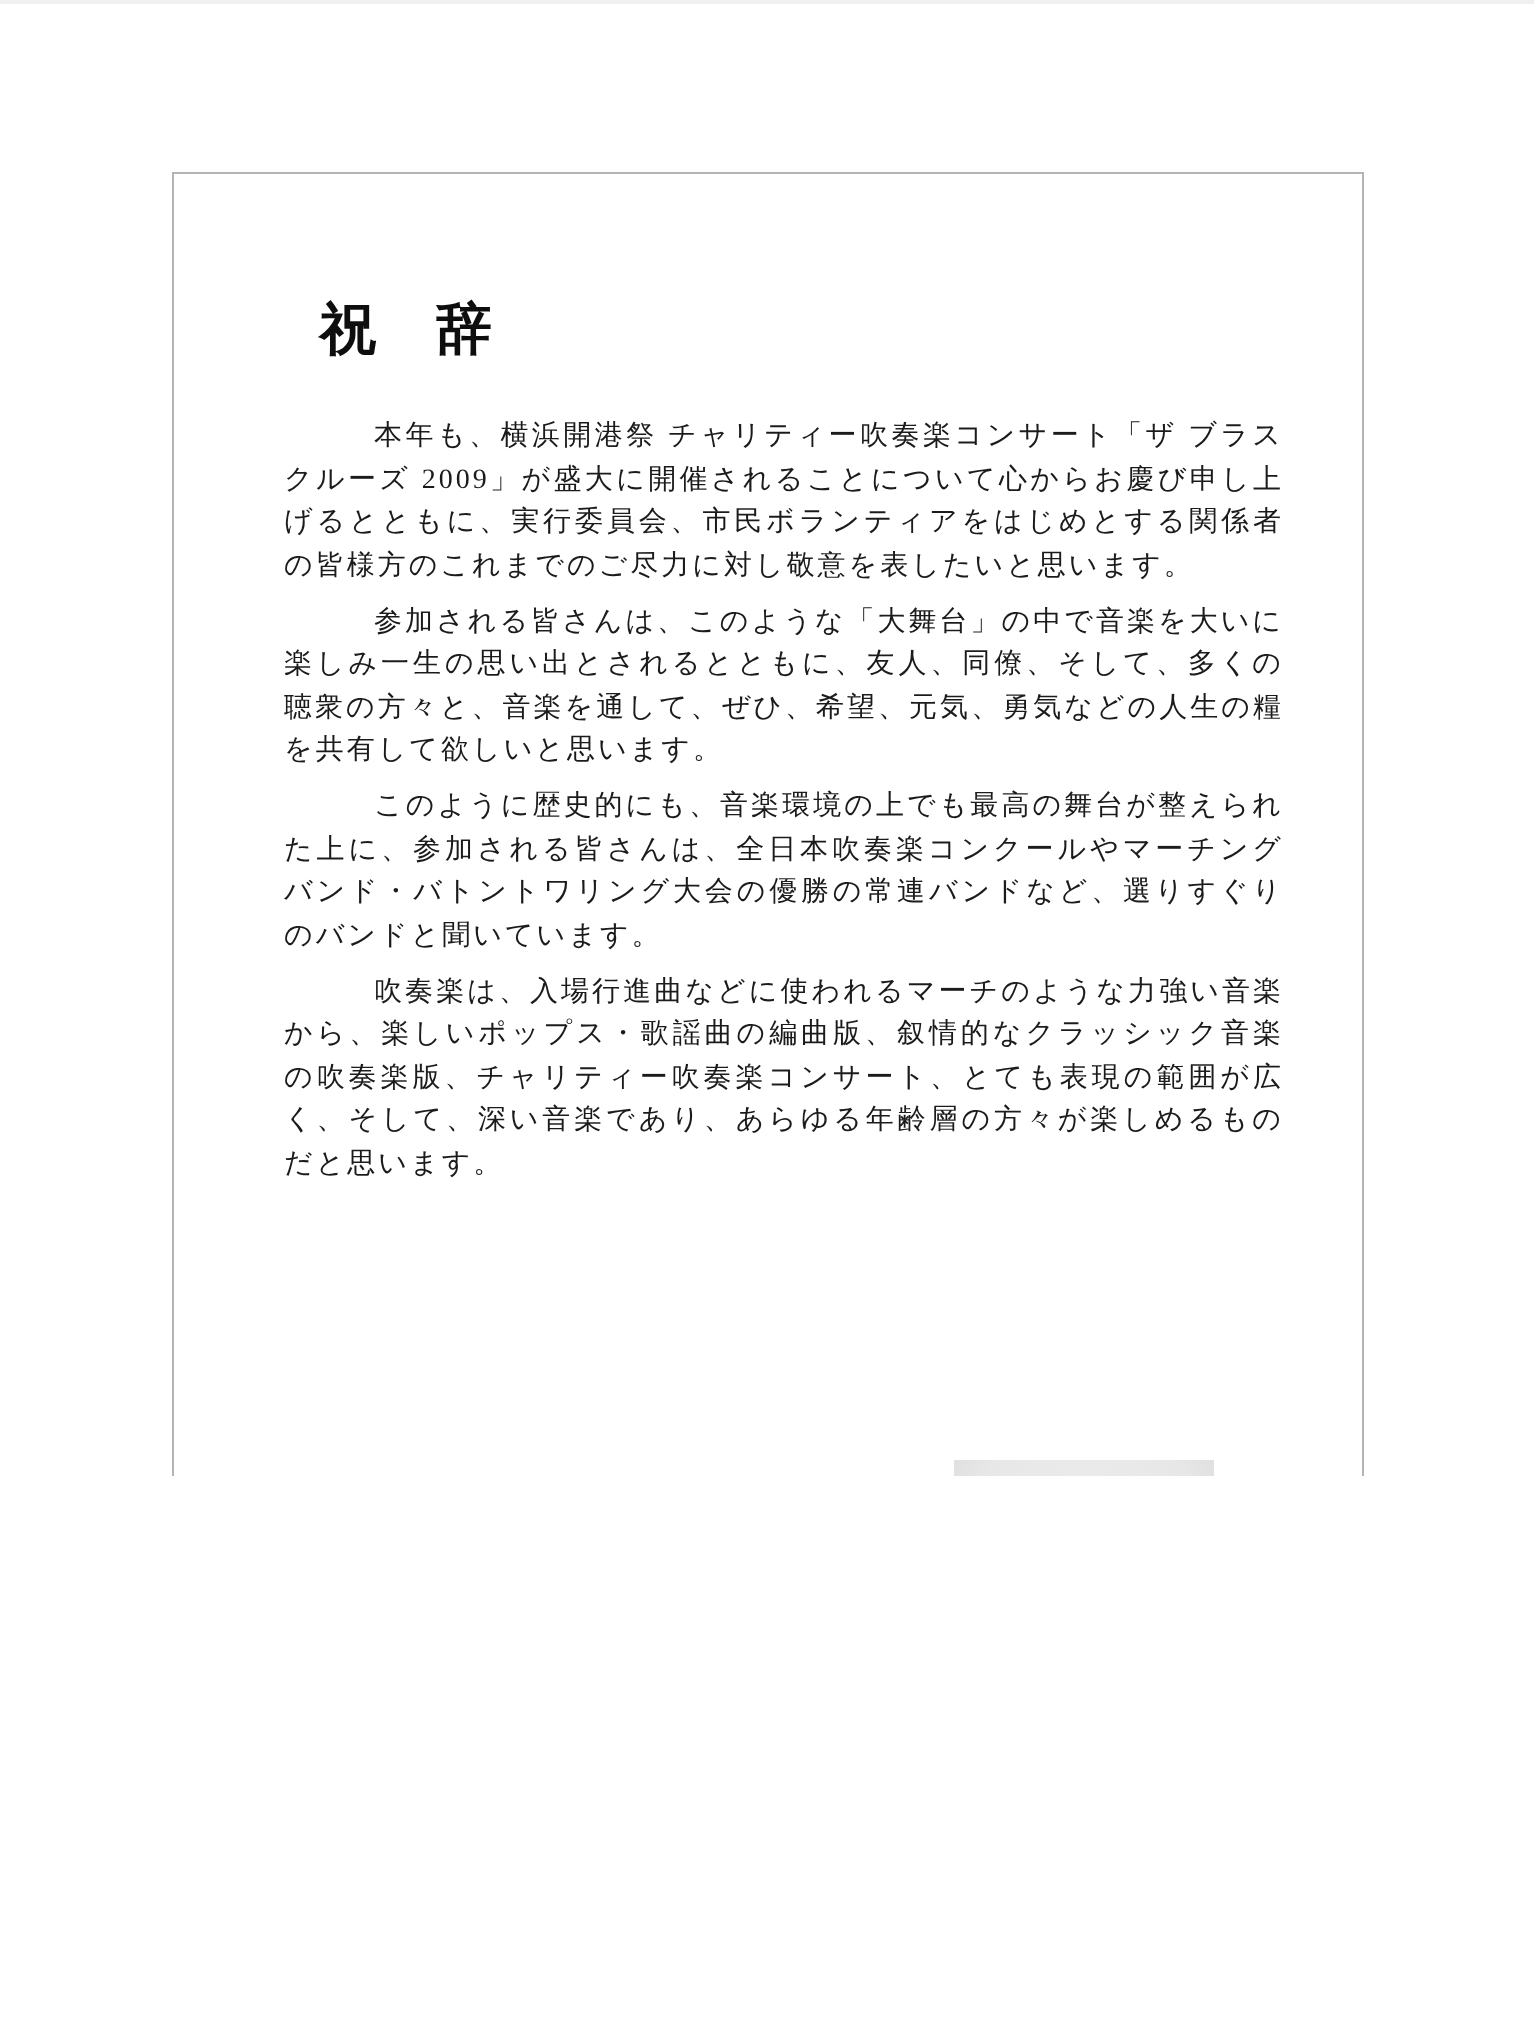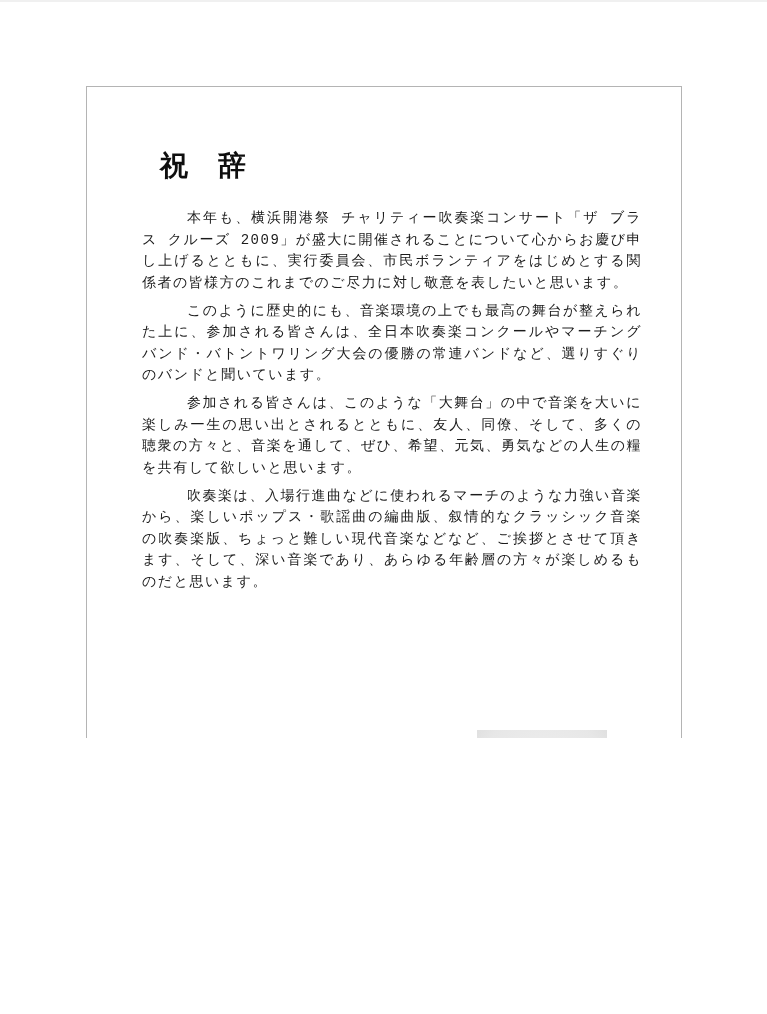--- a/index.html
+++ b/index.html
@@ -52,21 +52,20 @@
     width: 500px;
     color: #1b1b1b;
     font-size: 14px;
     line-height: 21.5px;
     letter-spacing: 1.5px;
     text-align: justify;
   }
   .para {
     margin: 0 0 6.5px 0;
     text-indent: 45px;
-    font-family: Liberation Mono, monospace;
   }
   .sig-rule {
     position: absolute;
     left: 79px;
     top: 683px;
     width: 300px;
     height: 0;
     border-top: 1px solid #9e9e9e;
   }
   .sig-name {
@@ -106,23 +105,23 @@
 <div class="scan">
   <div class="scan-edge-top"></div>
   <div class="scan-edge-bottom"></div>
 
   <div class="frame">
 
     <div class="title">祝　辞</div>
 
     <div class="bodytext">
       <p class="para">本年も、横浜開港祭 チャリティー吹奏楽コンサート「ザ ブラス クルーズ 2009」が盛大に開催されることについて心からお慶び申し上げるとともに、実行委員会、市民ボランティアをはじめとする関係者の皆様方のこれまでのご尽力に対し敬意を表したいと思います。</p>
+      <p class="para">参加される皆さんは、このような「大舞台」の中で音楽を大いに楽しみ一生の思い出とされるとともに、友人、同僚、そして、多くの聴衆の方々と、音楽を通して、ぜひ、希望、元気、勇気などの人生の糧を共有して欲しいと思います。</p>
       <p class="para">このように歴史的にも、音楽環境の上でも最高の舞台が整えられた上に、参加される皆さんは、全日本吹奏楽コンクールやマーチングバンド・バトントワリング大会の優勝の常連バンドなど、選りすぐりのバンドと聞いています。</p>
-      <p class="para">参加される皆さんは、このような「大舞台」の中で音楽を大いに楽しみ一生の思い出とされるとともに、友人、同僚、そして、多くの聴衆の方々と、音楽を通して、ぜひ、希望、元気、勇気などの人生の糧を共有して欲しいと思います。</p>
-      <p class="para">吹奏楽は、入場行進曲などに使われるマーチのような力強い音楽から、楽しいポップス・歌謡曲の編曲版、叙情的なクラッシック音楽の吹奏楽版、ちょっと難しい現代音楽などなど、ご挨拶とさせて頂きます、そして、深い音楽であり、あらゆる年齢層の方々が楽しめるものだと思います。</p>
+      <p class="para">吹奏楽は、入場行進曲などに使われるマーチのような力強い音楽から、楽しいポップス・歌謡曲の編曲版、叙情的なクラッシック音楽の吹奏楽版、チャリティー吹奏楽コンサート、とても表現の範囲が広く、そして、深い音楽であり、あらゆる年齢層の方々が楽しめるものだと思います。</p>
     </div>
 
     <div class="sig-rule"></div>
 
     <div class="sig-name">麻生太郎</div>
 
     <div class="calligraphy">麻生太郎</div>
 
     <div class="photo">
       <svg width="130" height="165" viewBox="0 0 130 165">

